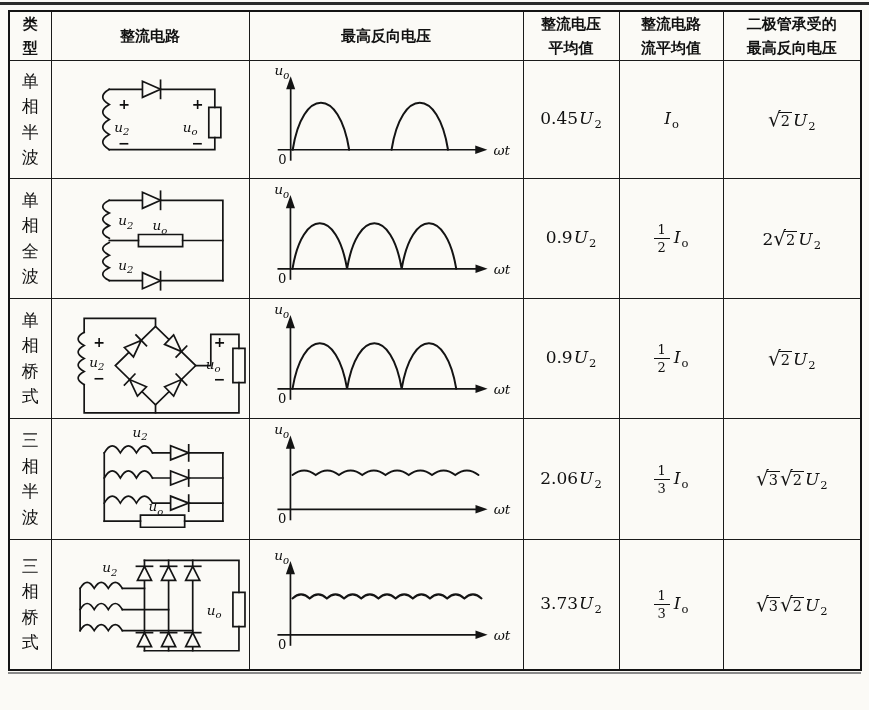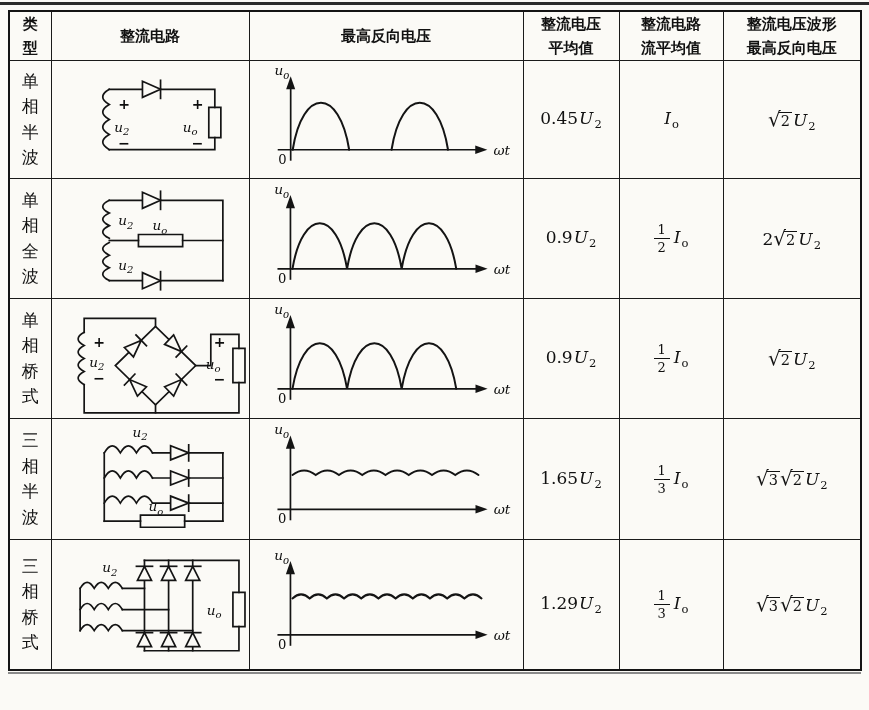--- a/index.html
+++ b/index.html
@@ -64,21 +64,21 @@
     <tbody>
         <tr class="hr">
       <th>类
 型</th>
       <th>整流电路</th>
       <th>最高反向电压</th>
       <th>整流电压
 平均值</th>
       <th>整流电路
 流平均值</th>
-      <th>整流电压波形
+      <th>二极管承受的
 最高反向电压</th>
     </tr>
 
     <tr class="r0">
       <td class="typ">单
 相
 半
 波</td>
       <td class="ckt-cell">
         <svg class="ck" viewBox="0 0 196 116" preserveAspectRatio="xMidYMid meet">
@@ -239,21 +239,21 @@
           <path d="M40,98 V27"></path>
           <polygon class="ar" points="40,15 35.5,28 44.5,28"></polygon>
           <path d="M28,88 H224"></path>
           <polygon class="ar" points="235,88 223,83.8 223,92.2"></polygon>
           <path class="wv" d="M42,54 q11.5,-9 23,0 q11.5,-9 23,0 q11.5,-9 23,0 q11.5,-9 23,0 q11.5,-9 23,0 q11.5,-9 23,0 q11.5,-9 23,0 q11.5,-9 23,0"></path>
           <text class="sl" x="24" y="14"><tspan>u</tspan><tspan class="sub" dy="3.5">o</tspan></text>
           <text class="sz" x="36" y="102" text-anchor="end">0</text>
           <text class="sl" x="241" y="93">ωt</text>
         </svg>
       </td>
-      <td class="fcell"><span class="tn">1.65</span><span class="tv">U</span><span class="ts">2</span></td>
+      <td class="fcell"><span class="tn">2.06</span><span class="tv">U</span><span class="ts">2</span></td>
       <td class="fcell"><span class="tf"><span class="tfn">1</span><span class="tfd">3</span></span><span class="tv">I</span><span class="ts">o</span></td>
       <td class="fcell"><span class="tr-root"><span class="rq">√</span><span class="rb">3</span></span><span class="tr-root"><span class="rq">√</span><span class="rb">2</span></span><span class="tv">U</span><span class="ts">2</span></td>
     </tr>
 
     <tr class="r4">
       <td class="typ">三
 相
 桥
 式</td>
       <td class="ckt-cell">
@@ -288,21 +288,21 @@
           <path d="M40,98 V27"></path>
           <polygon class="ar" points="40,15 35.5,28 44.5,28"></polygon>
           <path d="M28,88 H224"></path>
           <polygon class="ar" points="235,88 223,83.8 223,92.2"></polygon>
           <path class="wv" d="M42,52 q8.5,-8 17,0 q8.5,-8 17,0 q8.5,-8 17,0 q8.5,-8 17,0 q8.5,-8 17,0 q8.5,-8 17,0 q8.5,-8 17,0 q8.5,-8 17,0 q8.5,-8 17,0 q8.5,-8 17,0 q8.5,-8 17,0"></path>
           <text class="sl" x="24" y="14"><tspan>u</tspan><tspan class="sub" dy="3.5">o</tspan></text>
           <text class="sz" x="36" y="102" text-anchor="end">0</text>
           <text class="sl" x="241" y="93">ωt</text>
         </svg>
       </td>
-      <td class="fcell"><span class="tn">1.29</span><span class="tv">U</span><span class="ts">2</span></td>
+      <td class="fcell"><span class="tn">3.73</span><span class="tv">U</span><span class="ts">2</span></td>
       <td class="fcell"><span class="tf"><span class="tfn">1</span><span class="tfd">3</span></span><span class="tv">I</span><span class="ts">o</span></td>
       <td class="fcell"><span class="tr-root"><span class="rq">√</span><span class="rb">3</span></span><span class="tr-root"><span class="rq">√</span><span class="rb">2</span></span><span class="tv">U</span><span class="ts">2</span></td>
     </tr>
   </tbody>
     </table>
 
   <div class="bottom-rule"></div>
 </div>
 
 </body></html>

